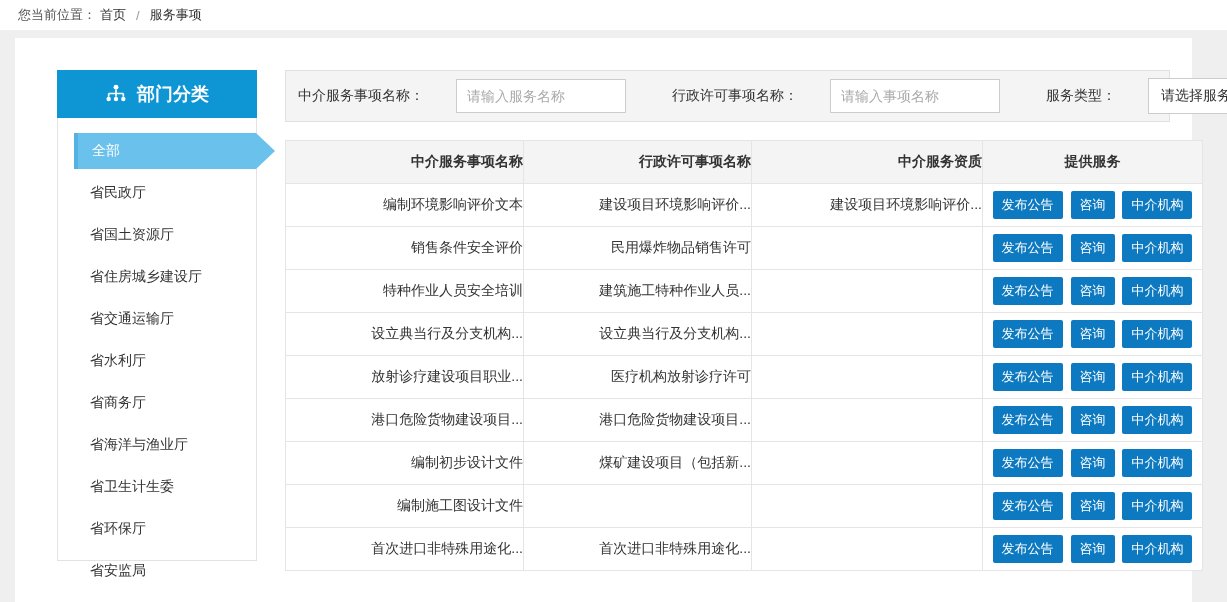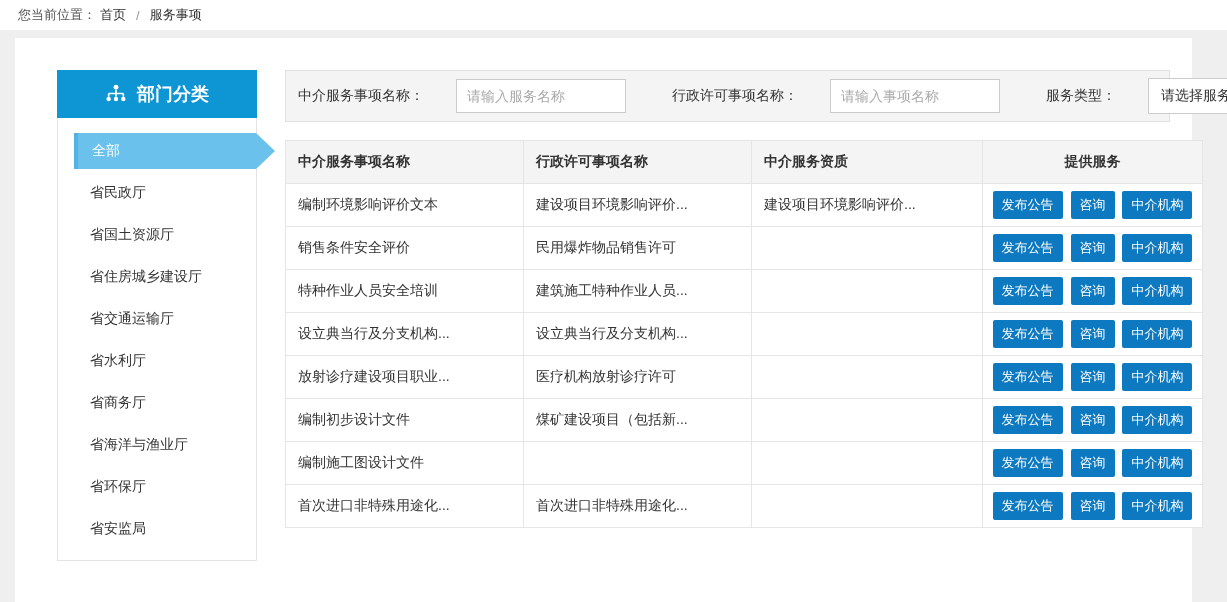--- a/index.html
+++ b/index.html
@@ -39,21 +39,21 @@
   .s-select{width:120px;height:36px;border:1px solid #ccc;background:#fff;
     display:flex;align-items:center;justify-content:space-between;
     padding:0 8px 0 12px;box-sizing:border-box;cursor:pointer;color:#333;}
   .s-select .txt{overflow:hidden;white-space:nowrap;max-width:90px;}
   .s-select .arrow{font-size:9px;color:#555;margin-left:4px;}
   .search-btn{margin-left:16px;width:58px;height:38px;background:#0c80c8;border:none;
     color:#fff;font-size:16px;cursor:pointer;font-family:inherit;text-decoration:underline;}
   
   .svc-table{width:100%;border-collapse:collapse;margin-top:18px;table-layout:fixed;}
   .svc-table th,.svc-table td{border:1px solid #e5e5e5;font-size:14px;color:#333;
-    padding:0 0 0 12px;text-align:left;overflow:hidden;white-space:nowrap;}
+    padding:0 0 0 12px;text-align:right;overflow:hidden;white-space:nowrap;}
   .svc-table th{background:#f4f4f4;height:42px;font-weight:bold;}
   .svc-table td{height:42px;background:#fff;}
   .col1{width:225px;} .col2{width:215px;} .col3{width:218px;} .col4{width:219px;}
   th.center,td.center{text-align:center;padding:0;}
   .act-btn{display:inline-block;background:#0d79c0;color:#fff;border:none;
     font-size:13px;padding:5px 9px;margin:0 2px;border-radius:2px;cursor:pointer;
     font-family:inherit;white-space:nowrap;}
   .sitemap-icon{display:inline-flex;}
 </style>
 </head>
@@ -109,20 +109,23 @@
           </div>
 
           <div class="side-item">
             <span>省商务厅</span>
           </div>
 
           <div class="side-item">
             <span>省海洋与渔业厅</span>
           </div>
 
+          <div class="side-item">
+            <span>省卫生计生委</span>
+          </div>
 
           <div class="side-item">
             <span>省环保厅</span>
           </div>
 
           <div class="side-item">
             <span>省安监局</span>
           </div>
 
       </div>
@@ -202,20 +205,30 @@
               <td>放射诊疗建设项目职业...</td>
               <td>医疗机构放射诊疗许可</td>
               <td></td>
               <td class="center">
                 <button class="act-btn">发布公告</button>
                 <button class="act-btn">咨询</button>
                 <button class="act-btn">中介机构</button>
               </td>
             </tr>
 
+            <tr>
+              <td>港口危险货物建设项目...</td>
+              <td>港口危险货物建设项目...</td>
+              <td></td>
+              <td class="center">
+                <button class="act-btn">发布公告</button>
+                <button class="act-btn">咨询</button>
+                <button class="act-btn">中介机构</button>
+              </td>
+            </tr>
 
 
             <tr>
               <td>编制初步设计文件</td>
               <td>煤矿建设项目（包括新...</td>
               <td></td>
               <td class="center">
                 <button class="act-btn">发布公告</button>
                 <button class="act-btn">咨询</button>
                 <button class="act-btn">中介机构</button>

